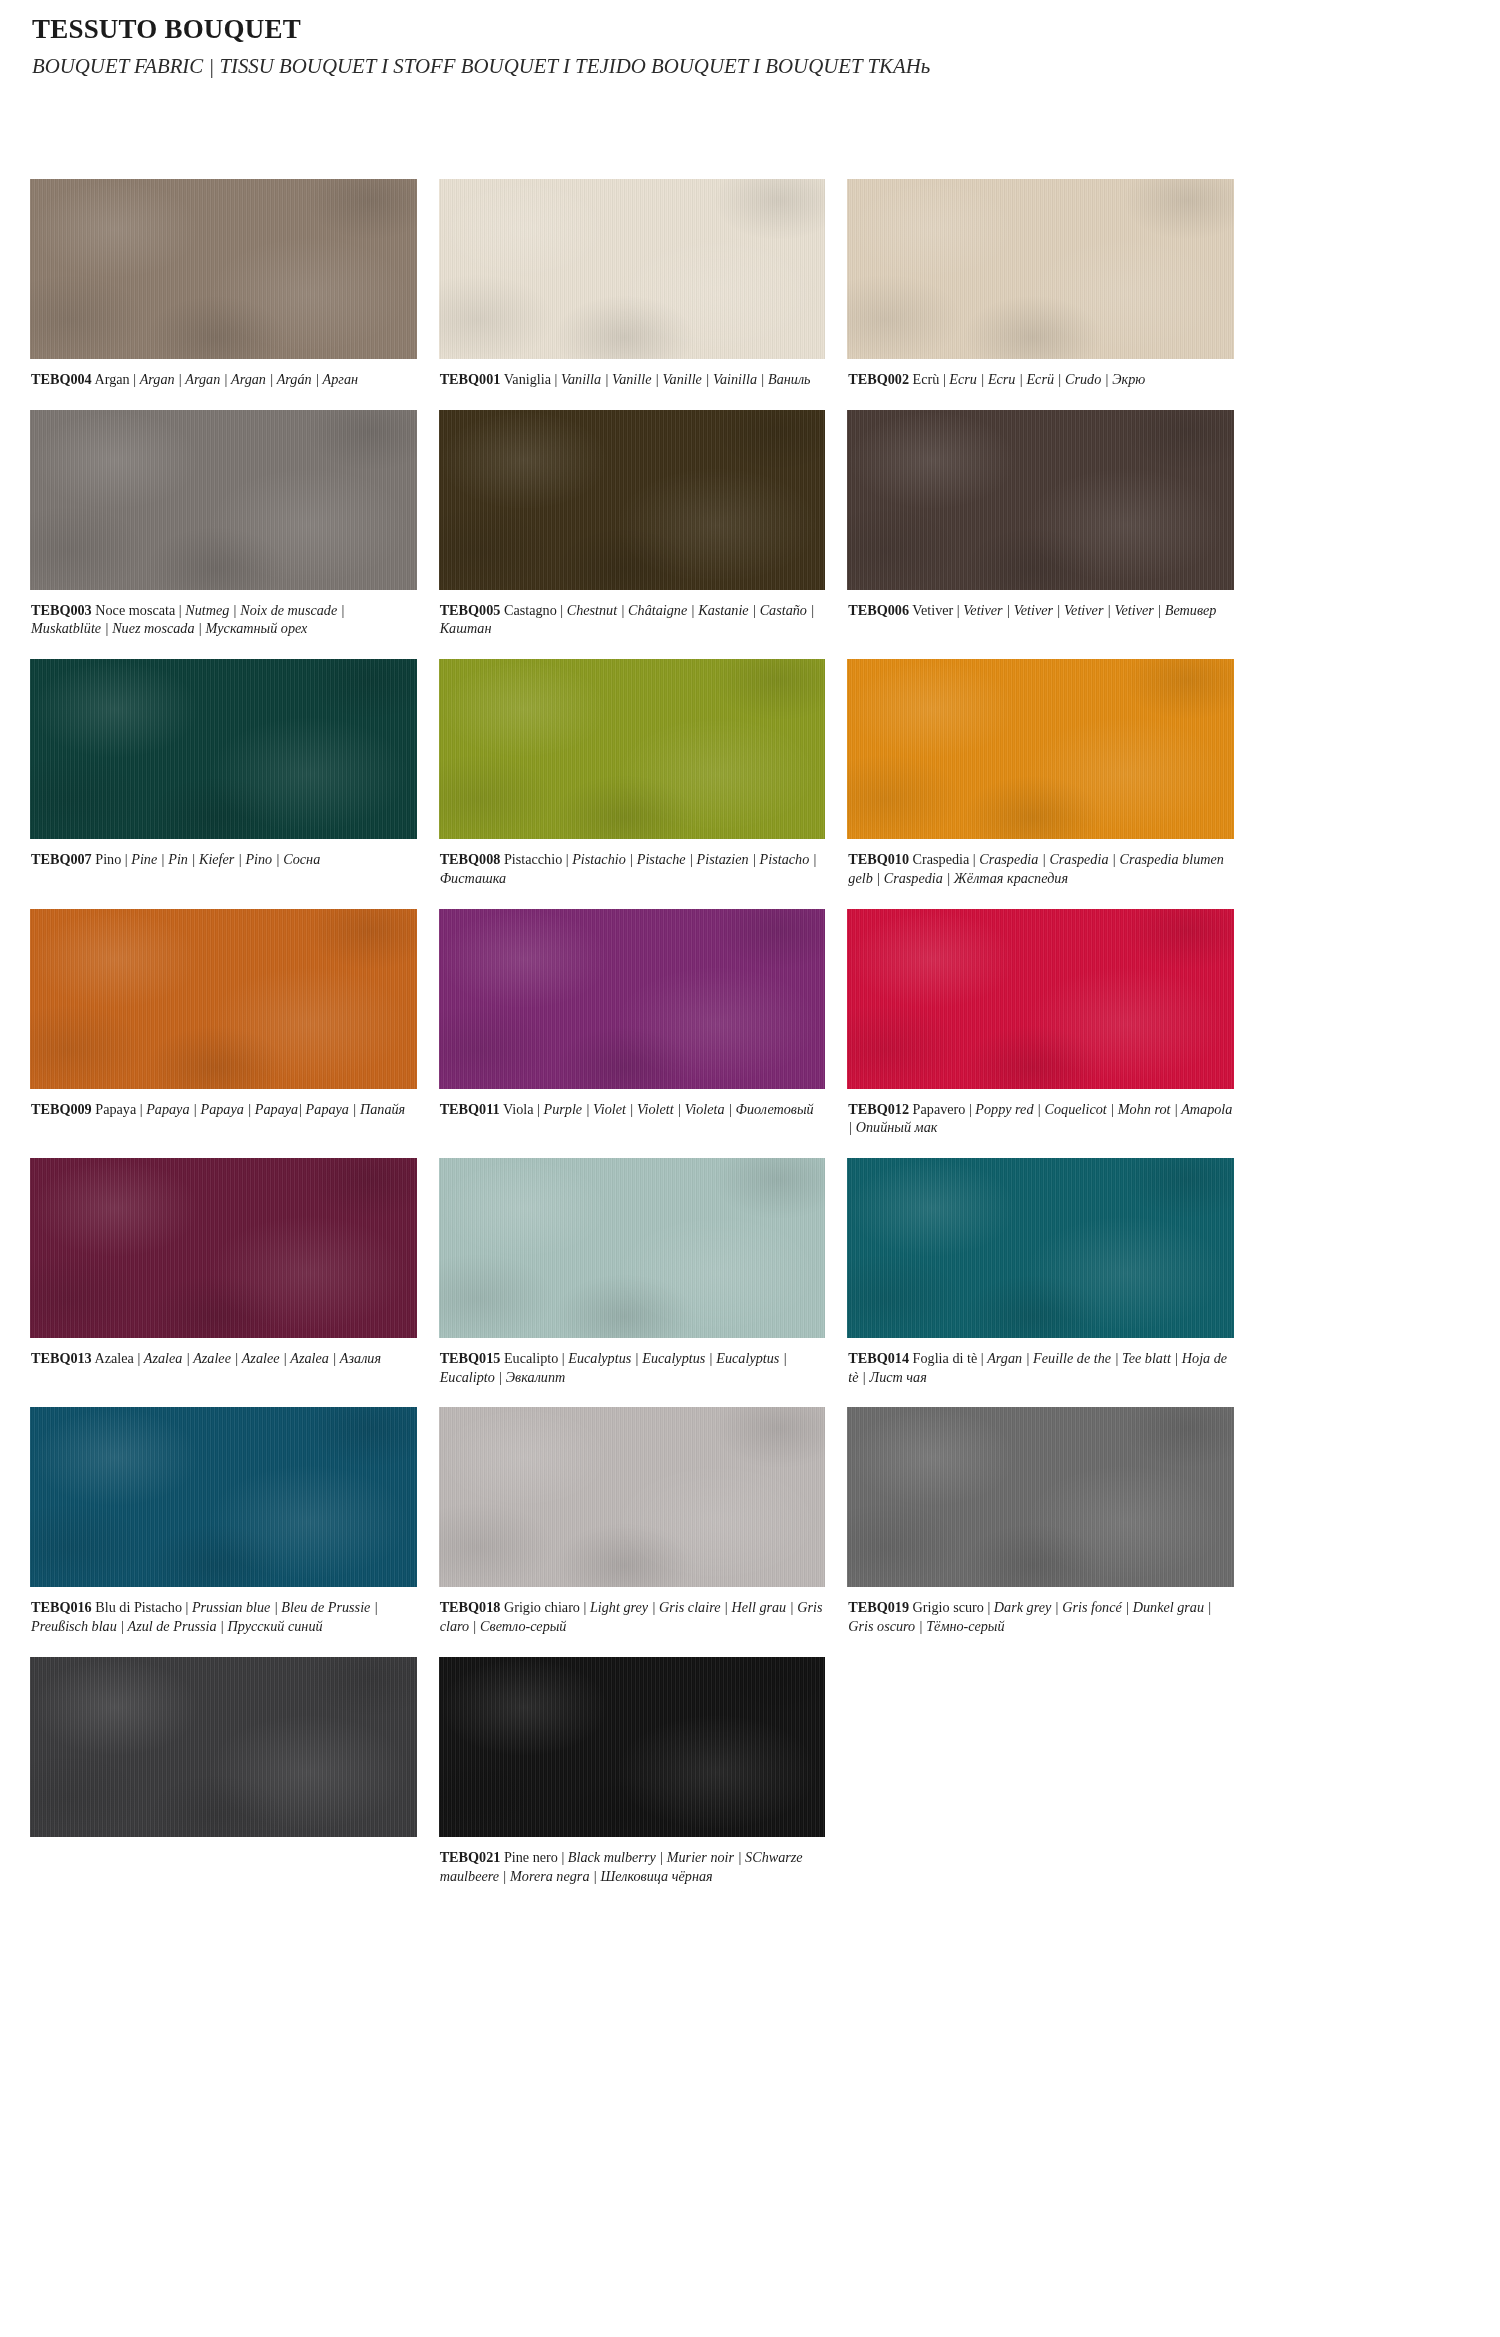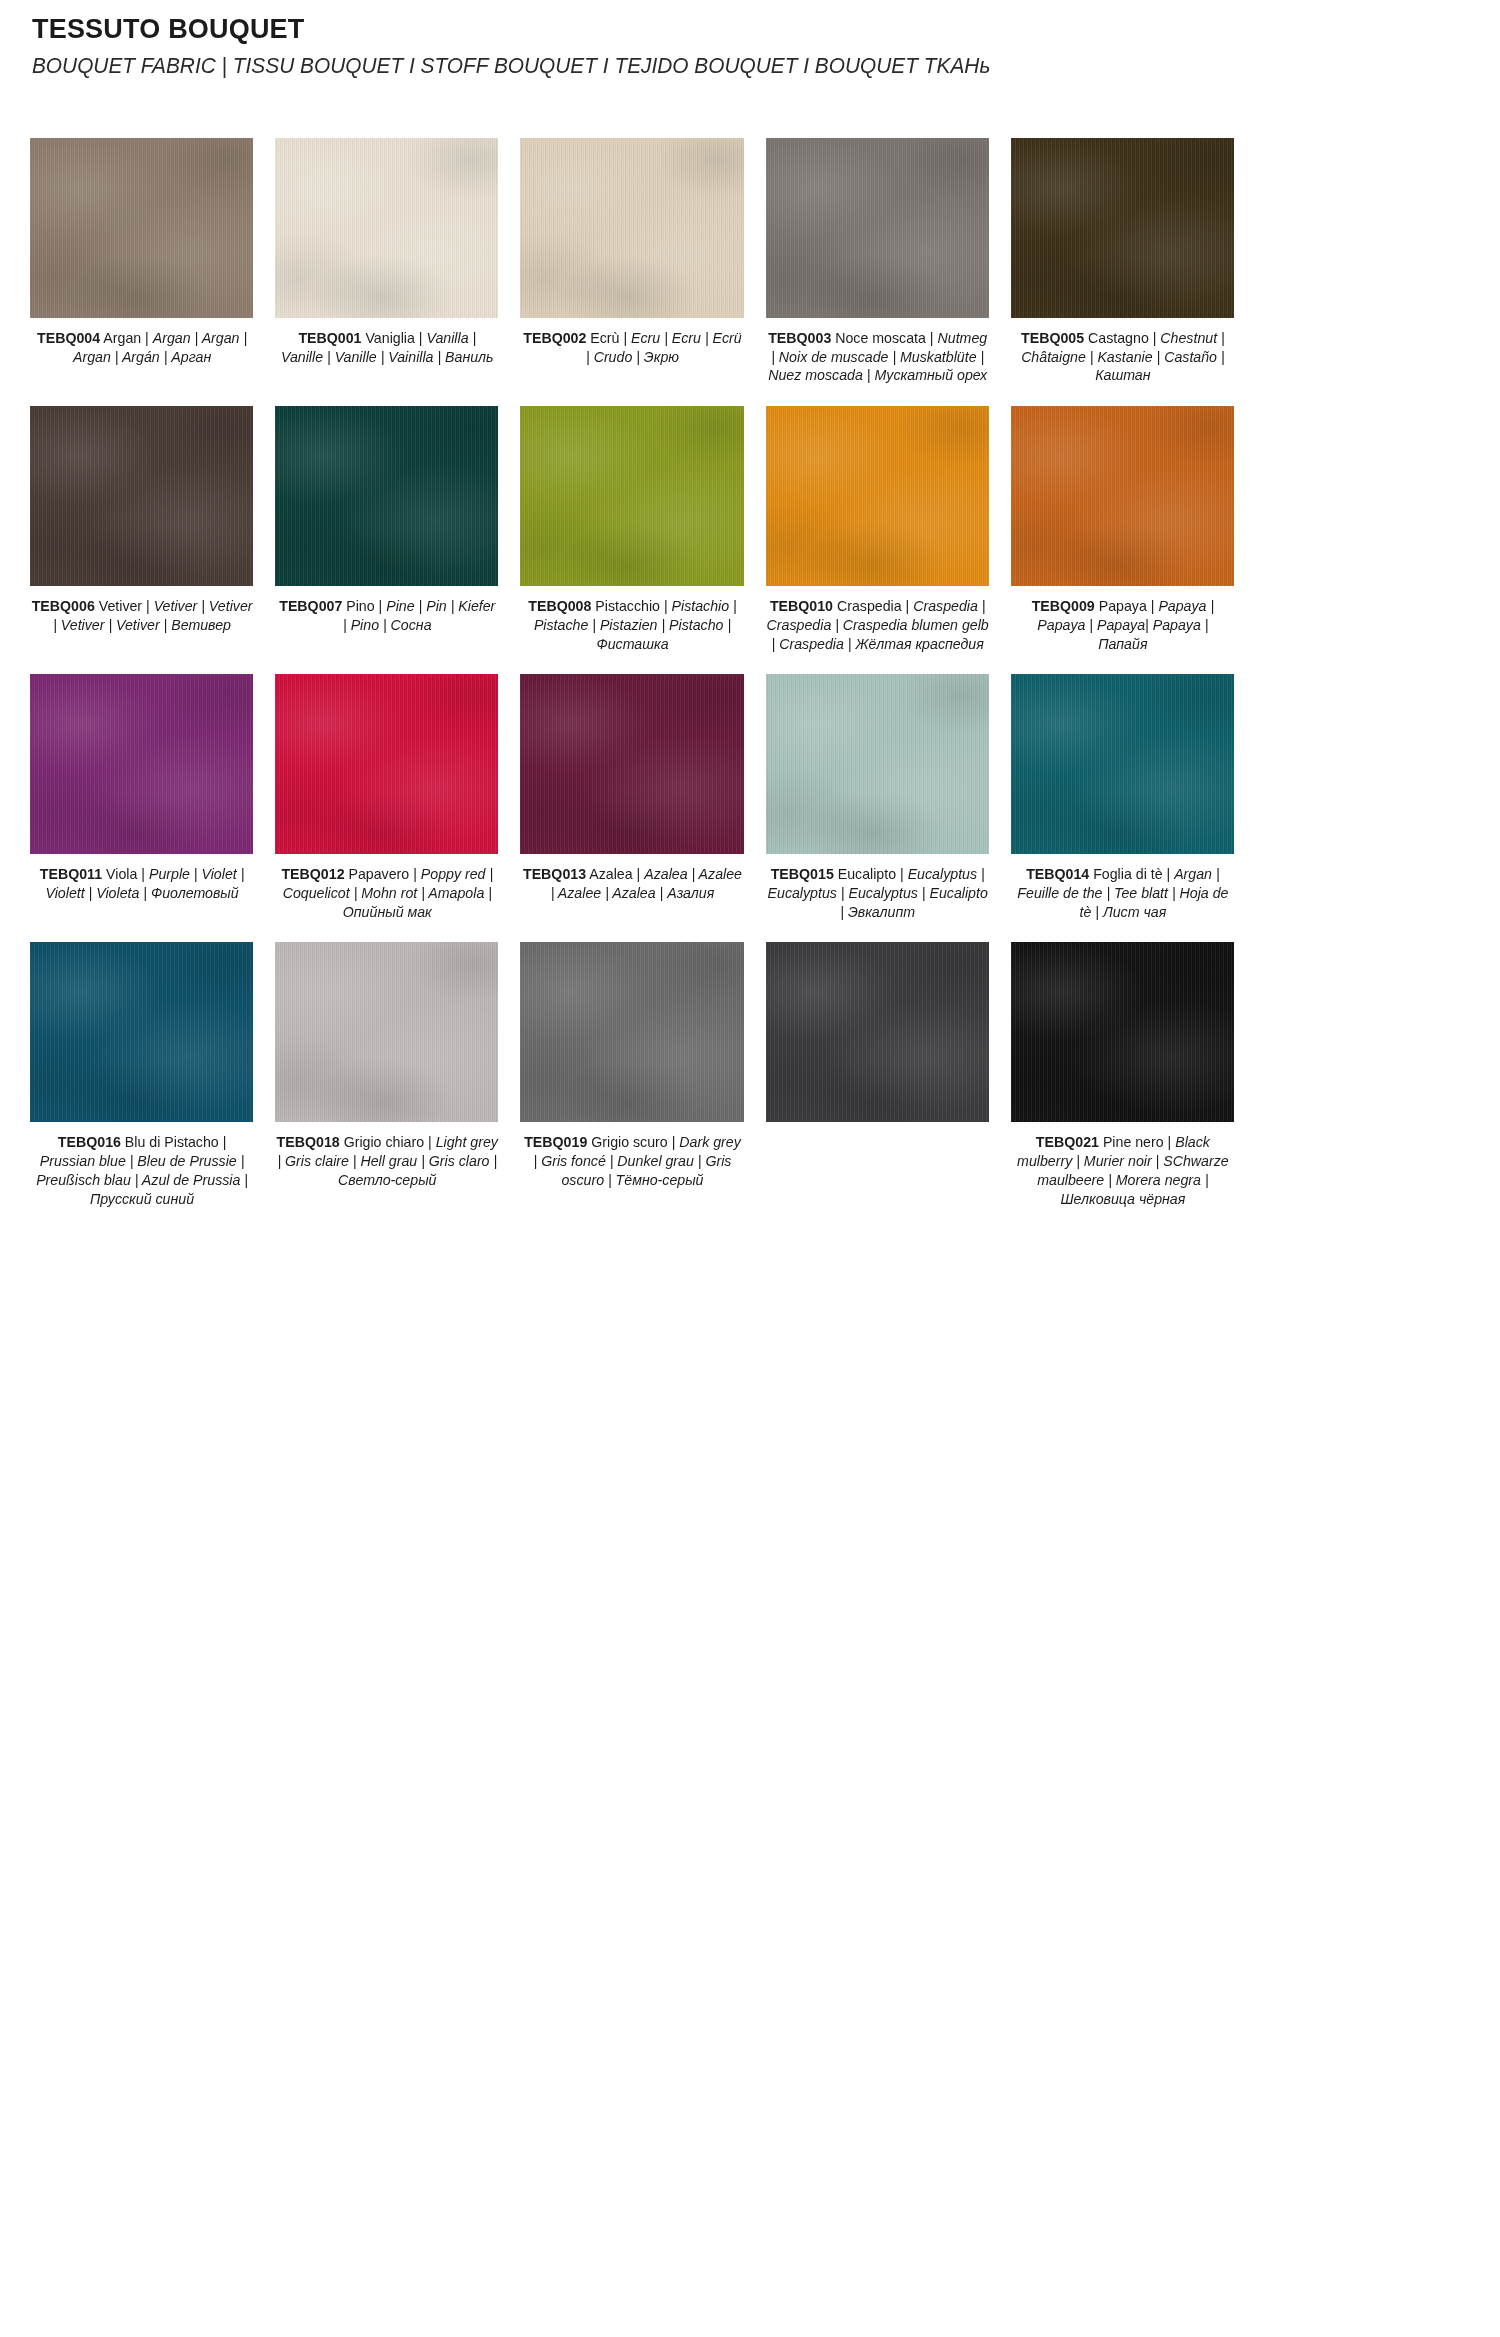--- a/index.html
+++ b/index.html
@@ -15,20 +15,21 @@
     padding: 0;
     width: 1500px;
     min-height: 2337px;
     position: relative;
     overflow: hidden;
   }
 
   .page {
     width: 1264px;
     padding: 0 30px;
+    font-family: Liberation Serif, serif;
   }
 
   
   header.page-header {
     padding: 14px 0 0 0;
   }
 
   .title {
     font-size: 27px;
     font-weight: bold;
@@ -46,26 +47,25 @@
     line-height: 1.2;
     margin-top: 9px;
     padding-left: 2px;
     white-space: nowrap;
     transform: scaleX(0.97);
     transform-origin: left center;
   }
 
   
   .swatch-grid {
-    margin-top: 58px;
+    margin-top: 99px;
     display: grid;
-    grid-template-columns: repeat(5, 1fr);
+    grid-template-columns: repeat(3, 1fr);
     column-gap: 22px;
     row-gap: 0;
-    text-align: center;
   }
 
   .swatch-cell {
     width: 100%;
     margin-bottom: 21px;
   }
 
   .swatch-chip {
     width: 100%;
     height: 180px;

